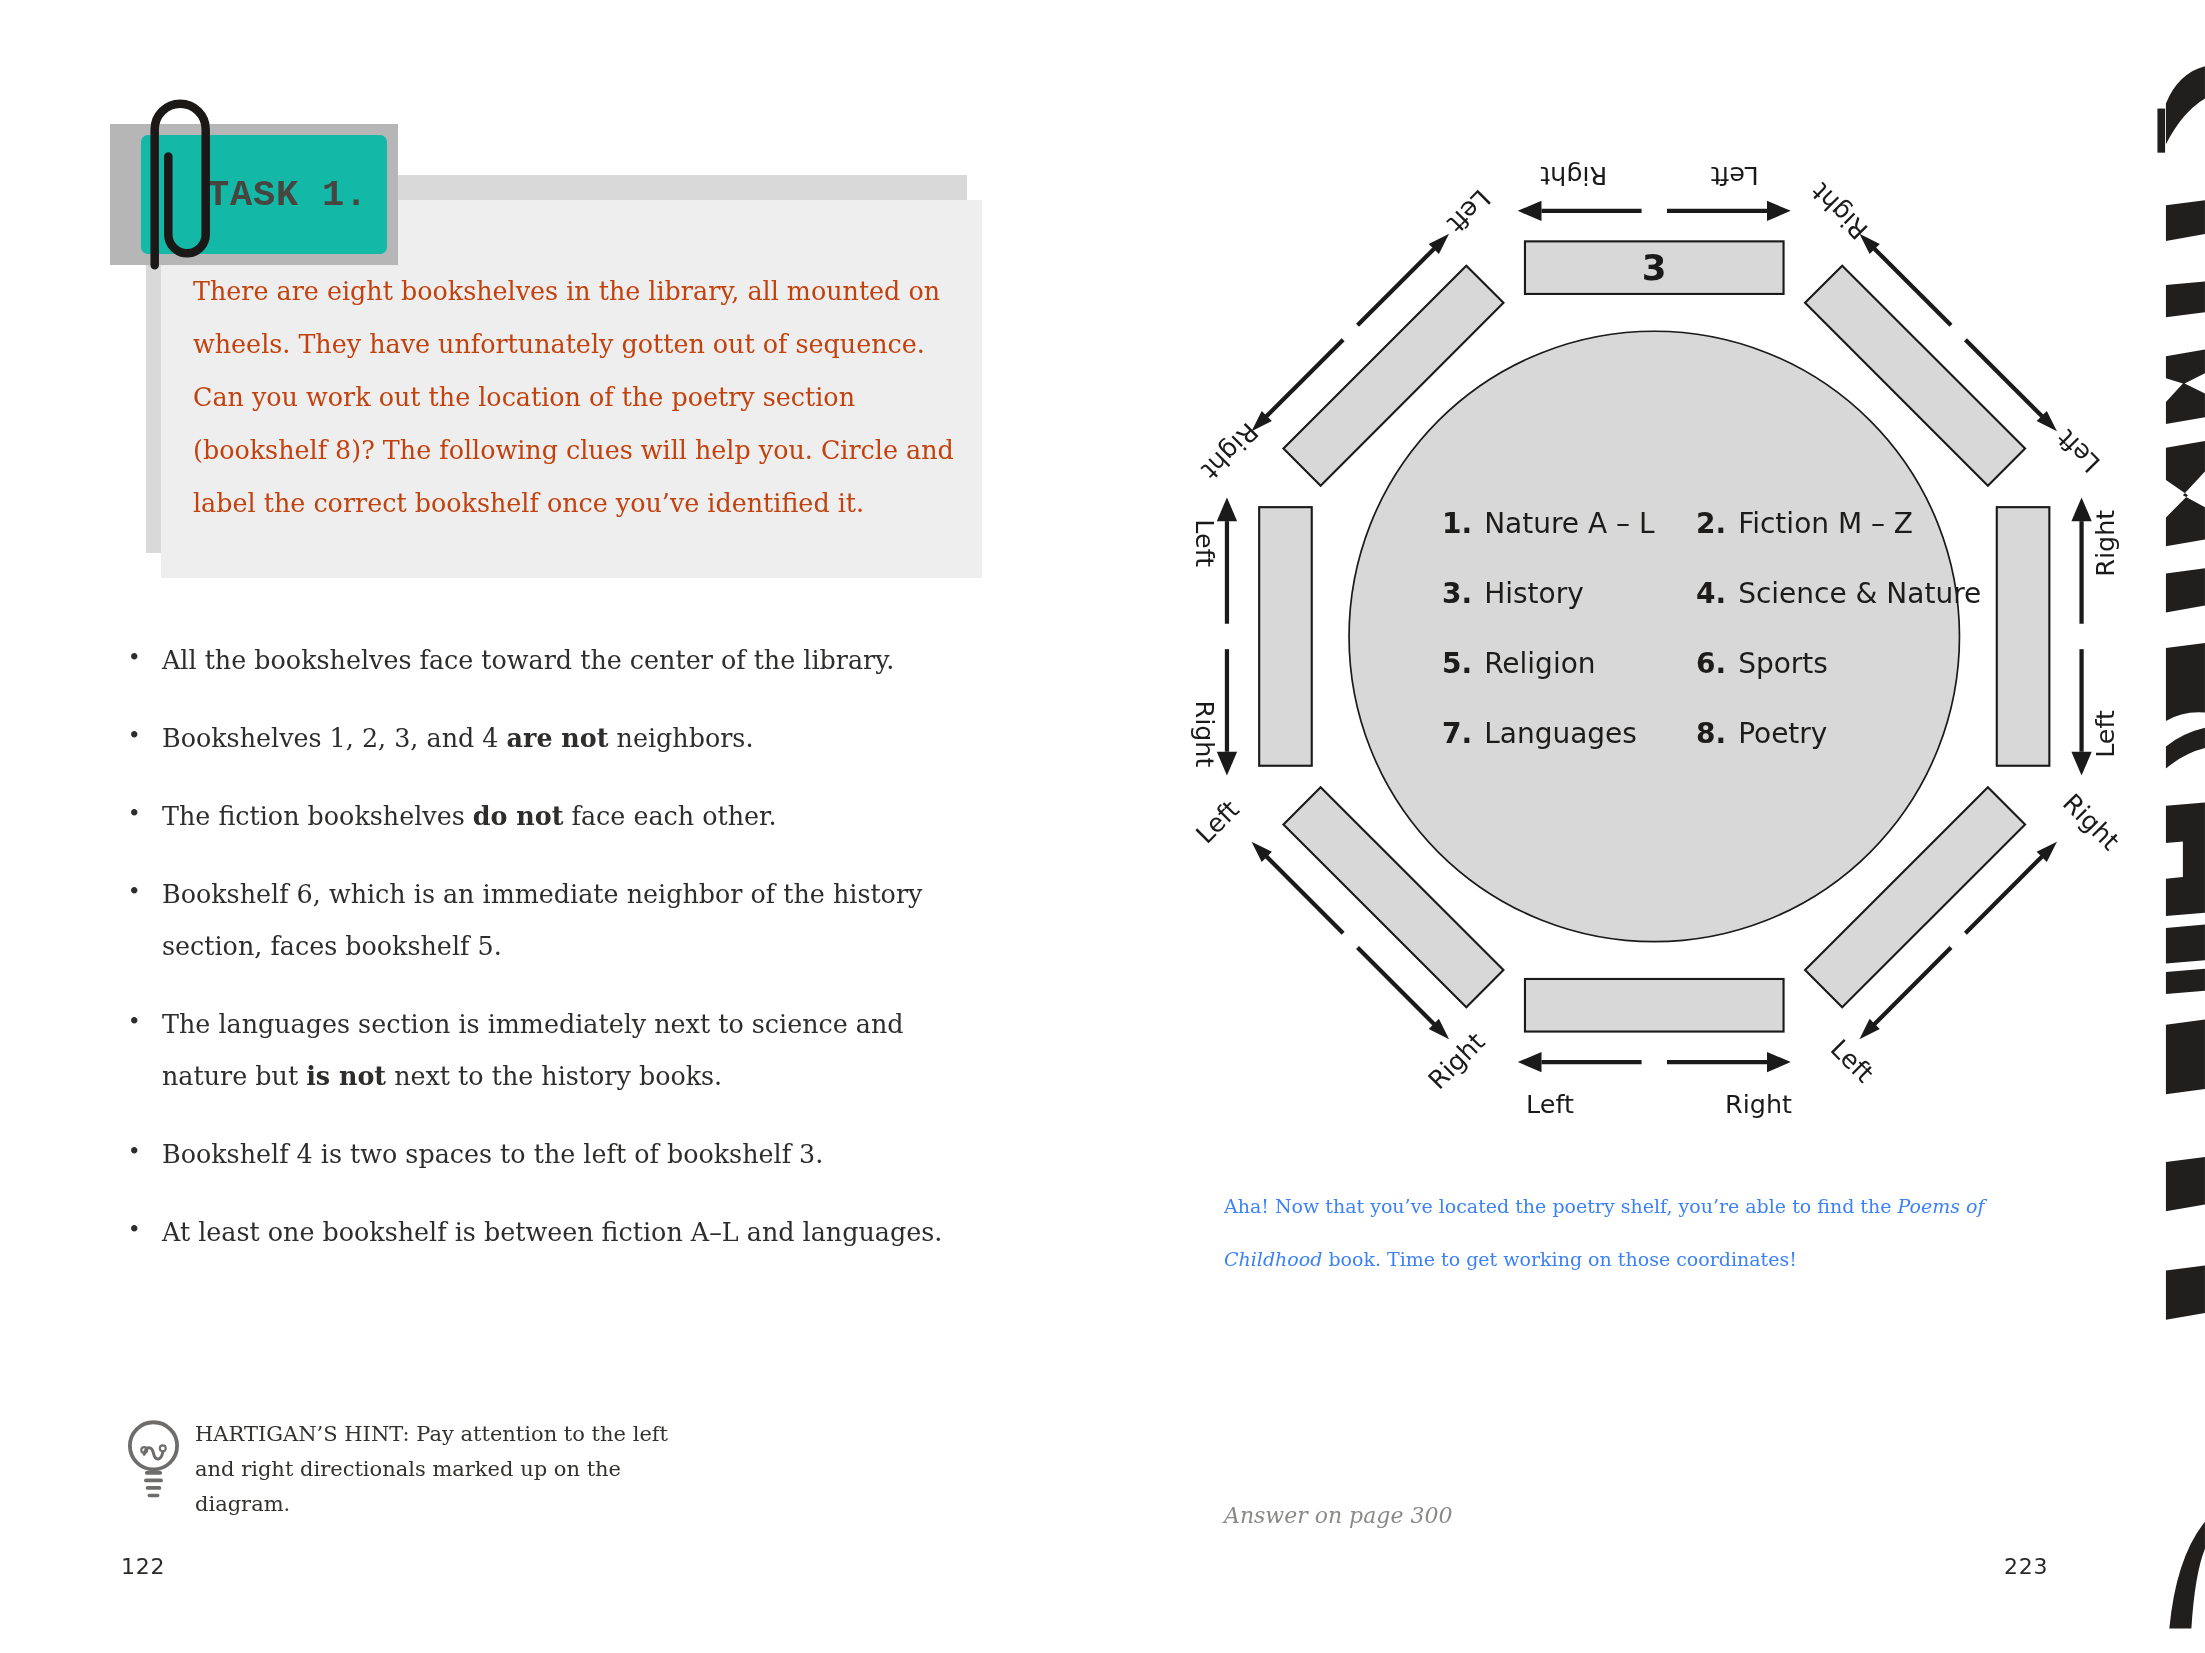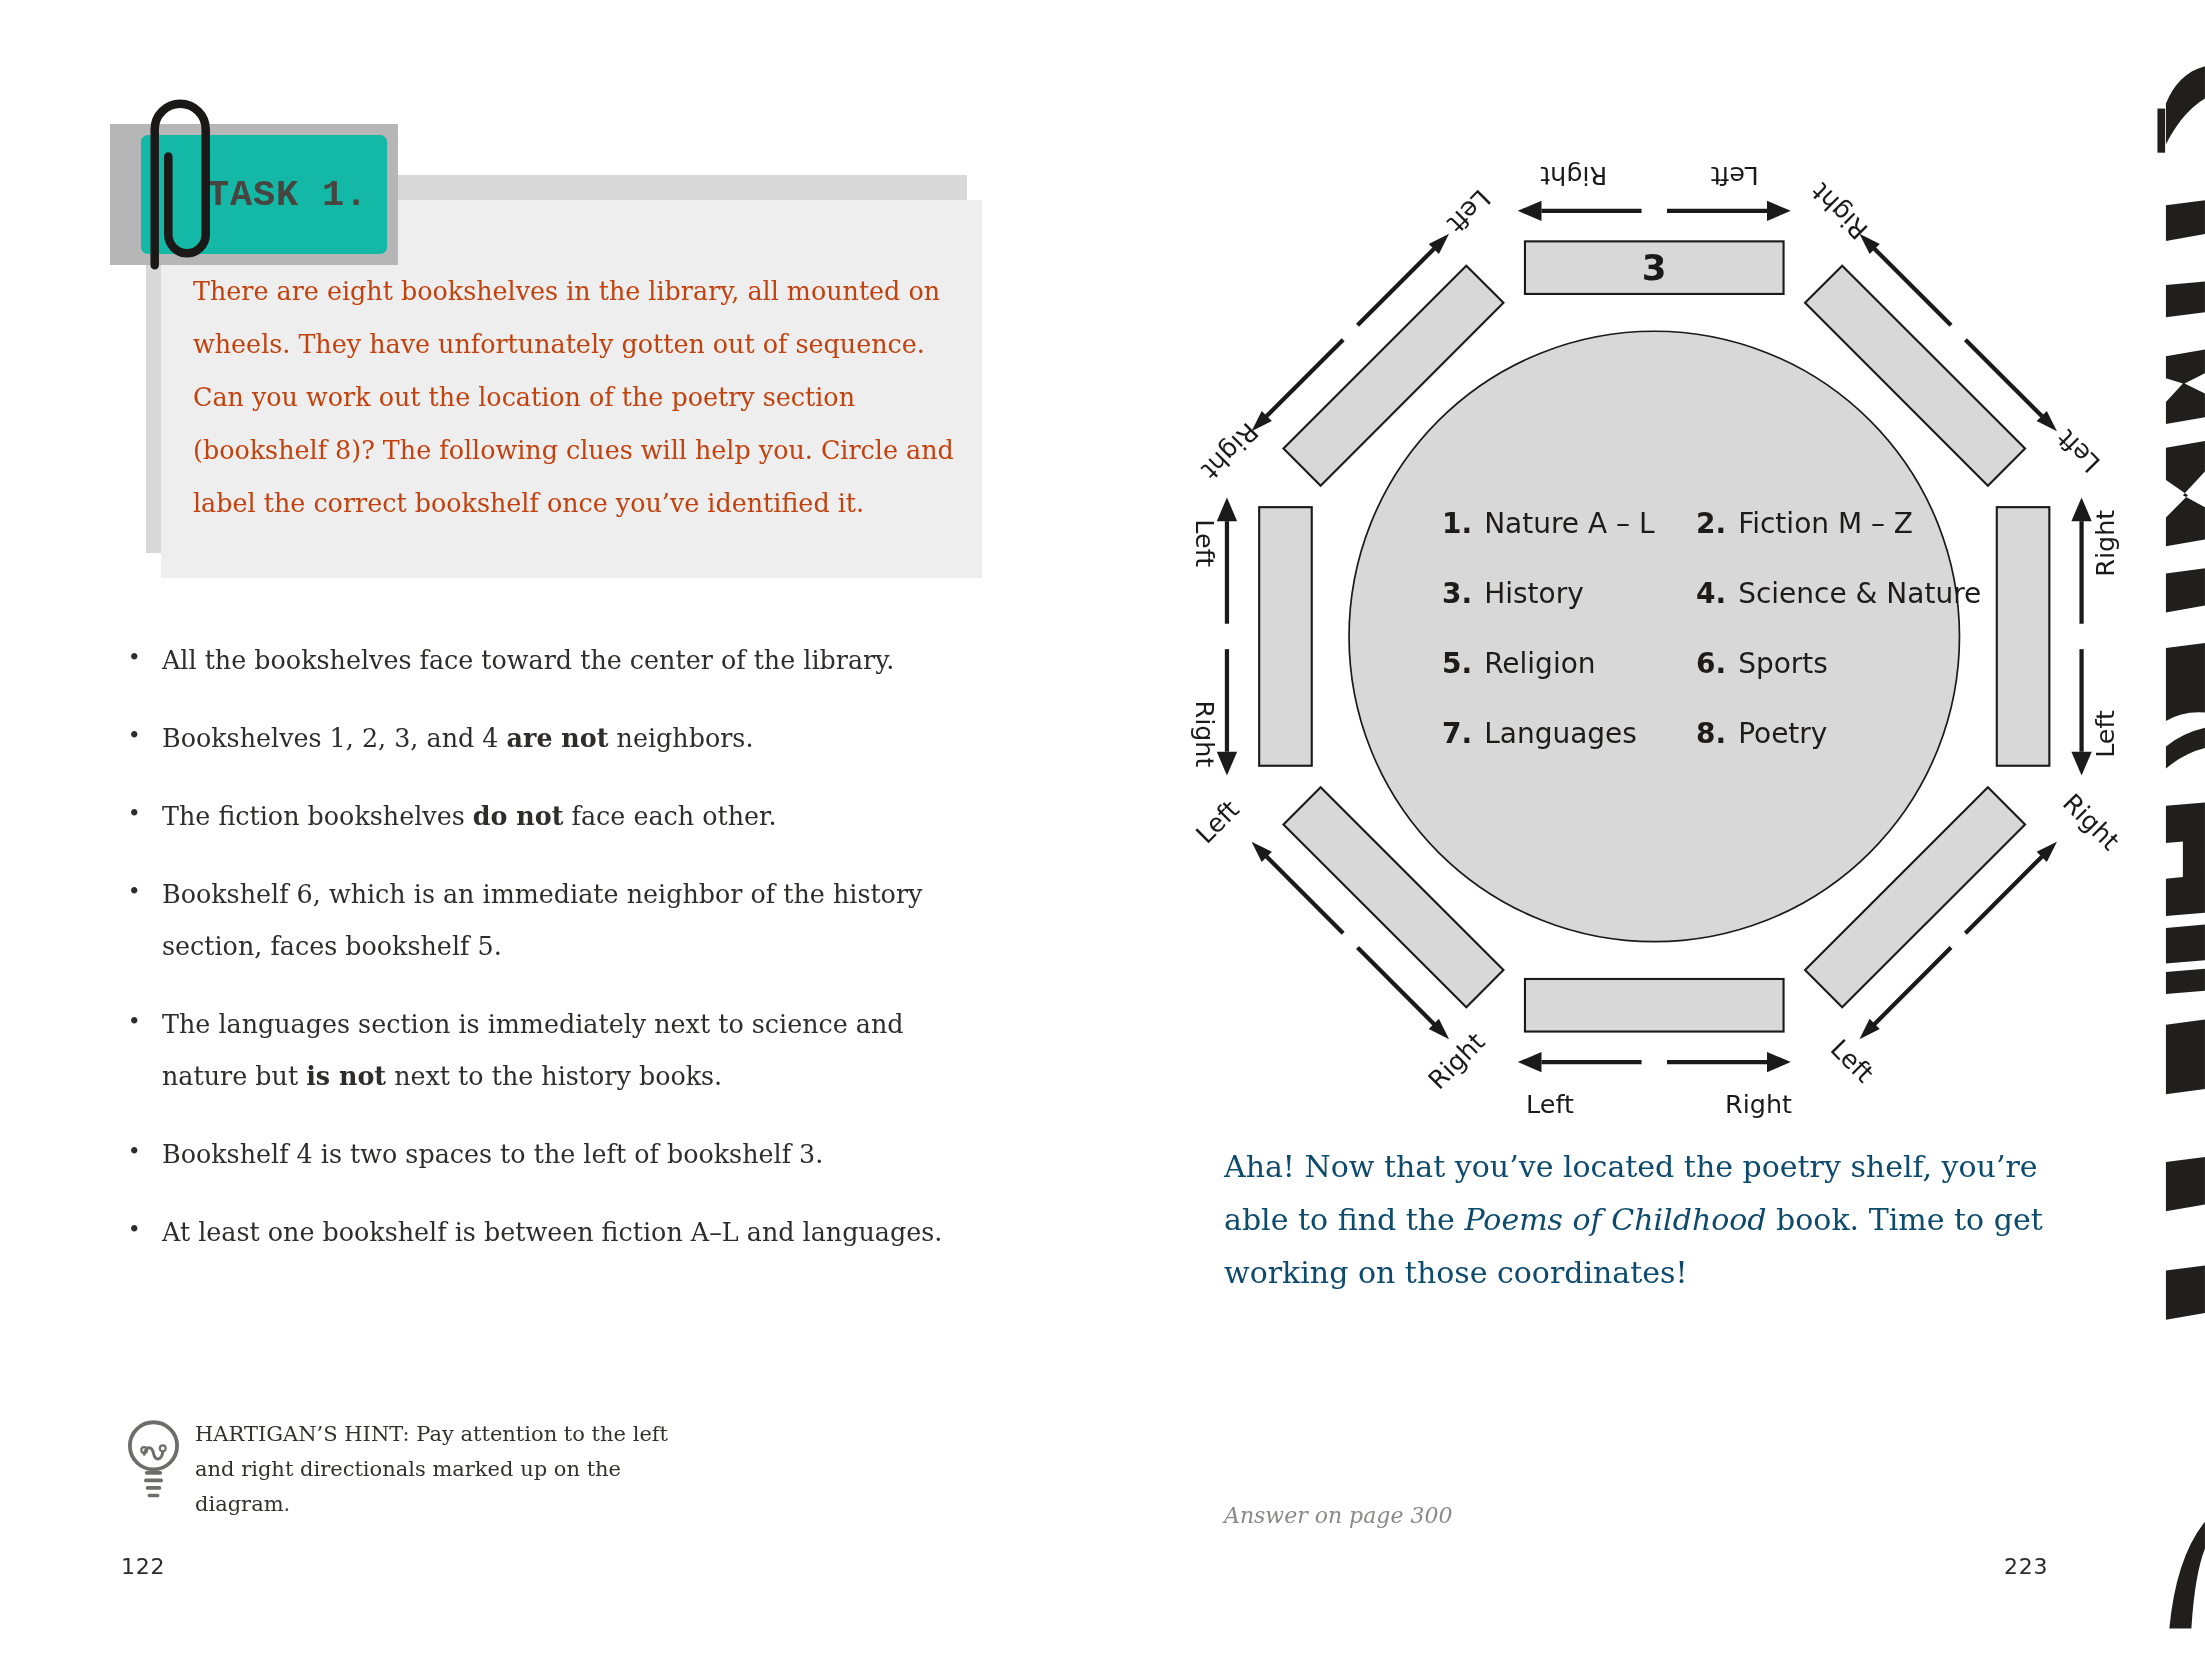--- a/index.html
+++ b/index.html
@@ -50,22 +50,22 @@
   .diagram polygon{fill:#1a1a1a;}
   .diagram text{font-family:"DejaVu Sans", sans-serif;font-size:30px;fill:#1a1a1a;}
   .diagram text.shelfnum{font-size:42px;font-weight:bold;}
 
   .legend{position:absolute;left:271px;top:404px;display:grid;
     grid-template-columns:254px auto;font-family:"DejaVu Sans", sans-serif;
     font-size:28px;color:#1d1c1b;}
   .legend-item{line-height:70px;white-space:nowrap;}
   .legend-item .lnum{font-weight:bold;margin-right:12px;}
 
-  .outro-text{position:absolute;left:121px;top:1140px;width:823px;
-    font-size:30px;line-height:53px;color:#0c4a6e;}
+  .outro-text{position:absolute;left:121px;top:1180px;width:823px;
+    font-size:19px;line-height:53px;color:#3b82f6;}
   .outro-text i{font-style:italic;}
   .answer-note{position:absolute;left:121px;top:1503px;font-size:22px;font-style:italic;color:#8b8a88;}
 
   
   .edge-art{position:absolute;right:0;top:0;}
   .edge-art path,.edge-art polygon,.edge-art rect{fill:#211e1e;}
 </style>
 </head>
 <body>
 

